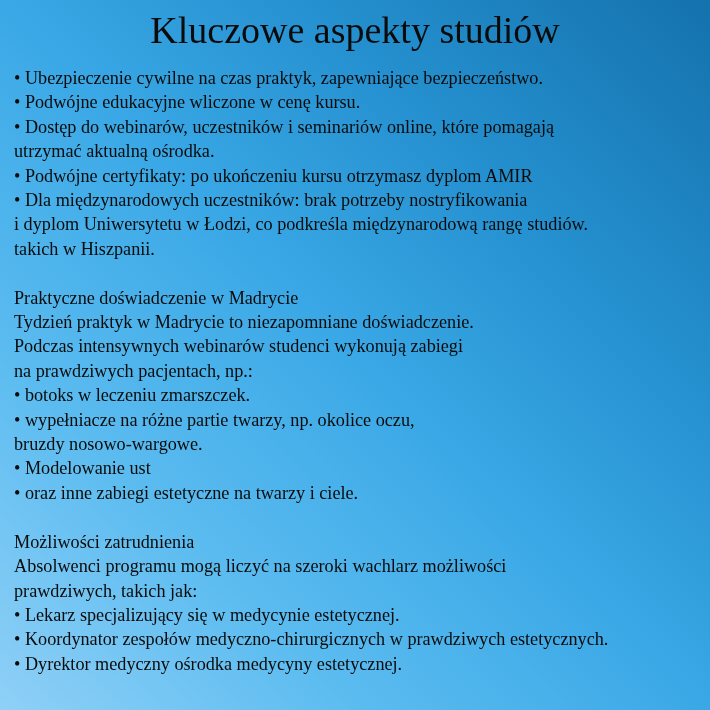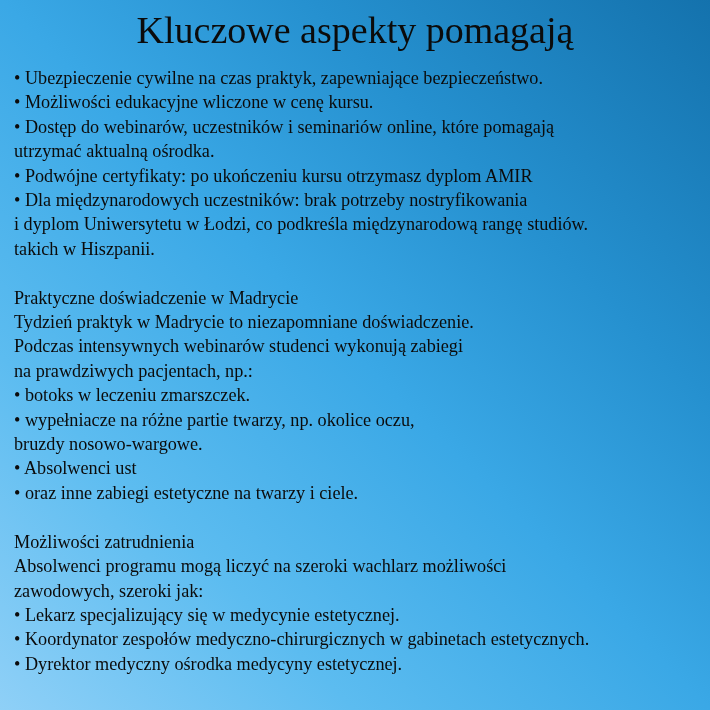--- a/index.html
+++ b/index.html
@@ -47,54 +47,54 @@
     }
     .blank {
       display: block;
       height: 24.4px;
     }
   </style>
 </head>
 <body>
 
 <div class="canvas">
-  <h1 class="title">Kluczowe aspekty pomagają</h1>
+  <h1 class="title">Kluczowe aspekty studiów</h1>
 
   <div class="content">
 
     <div>
       <span class="line">• Ubezpieczenie cywilne na czas praktyk, zapewniające bezpieczeństwo.</span>
-      <span class="line">• Możliwości edukacyjne wliczone w cenę kursu.</span>
+      <span class="line">• Podwójne edukacyjne wliczone w cenę kursu.</span>
       <span class="line">• Dostęp do webinarów, uczestników i seminariów online, które pomagają</span>
       <span class="line">utrzymać aktualną ośrodka.</span>
       <span class="line">• Podwójne certyfikaty: po ukończeniu kursu otrzymasz dyplom AMIR</span>
       <span class="line">• Dla międzynarodowych uczestników: brak potrzeby nostryfikowania</span>
       <span class="line">i dyplom Uniwersytetu w Łodzi, co podkreśla międzynarodową rangę studiów.</span>
       <span class="line">takich w Hiszpanii.</span>
     </div>
 
     <span class="blank"></span>
 
     <div>
       <span class="line">Praktyczne doświadczenie w Madrycie</span>
       <span class="line">Tydzień praktyk w Madrycie to niezapomniane doświadczenie.</span>
       <span class="line">Podczas intensywnych webinarów studenci wykonują zabiegi</span>
       <span class="line">na prawdziwych pacjentach, np.:</span>
       <span class="line">• botoks w leczeniu zmarszczek.</span>
       <span class="line">• wypełniacze na różne partie twarzy, np. okolice oczu,</span>
       <span class="line">bruzdy nosowo-wargowe.</span>
-      <span class="line">• Absolwenci ust</span>
+      <span class="line">• Modelowanie ust</span>
       <span class="line">• oraz inne zabiegi estetyczne na twarzy i ciele.</span>
     </div>
 
     <span class="blank"></span>
 
     <div>
       <span class="line">Możliwości zatrudnienia</span>
       <span class="line">Absolwenci programu mogą liczyć na szeroki wachlarz możliwości</span>
-      <span class="line">zawodowych, szeroki jak:</span>
+      <span class="line">prawdziwych, takich jak:</span>
       <span class="line">• Lekarz specjalizujący się w medycynie estetycznej.</span>
-      <span class="line">• Koordynator zespołów medyczno-chirurgicznych w gabinetach estetycznych.</span>
+      <span class="line">• Koordynator zespołów medyczno-chirurgicznych w prawdziwych estetycznych.</span>
       <span class="line">• Dyrektor medyczny ośrodka medycyny estetycznej.</span>
     </div>
 
   </div>
 </div>
 
 </body></html>

